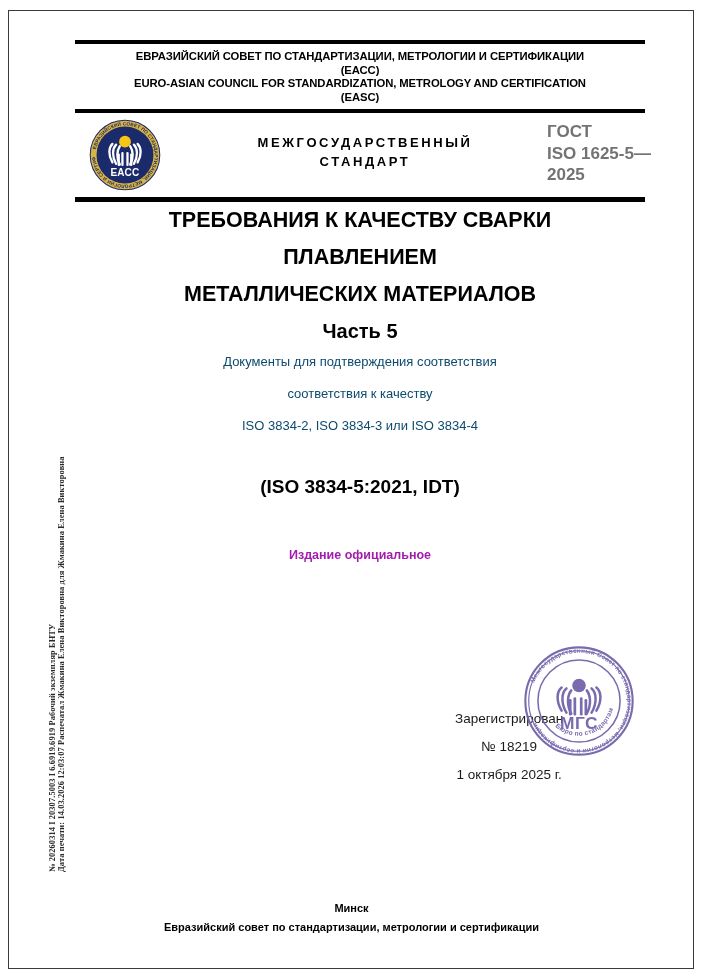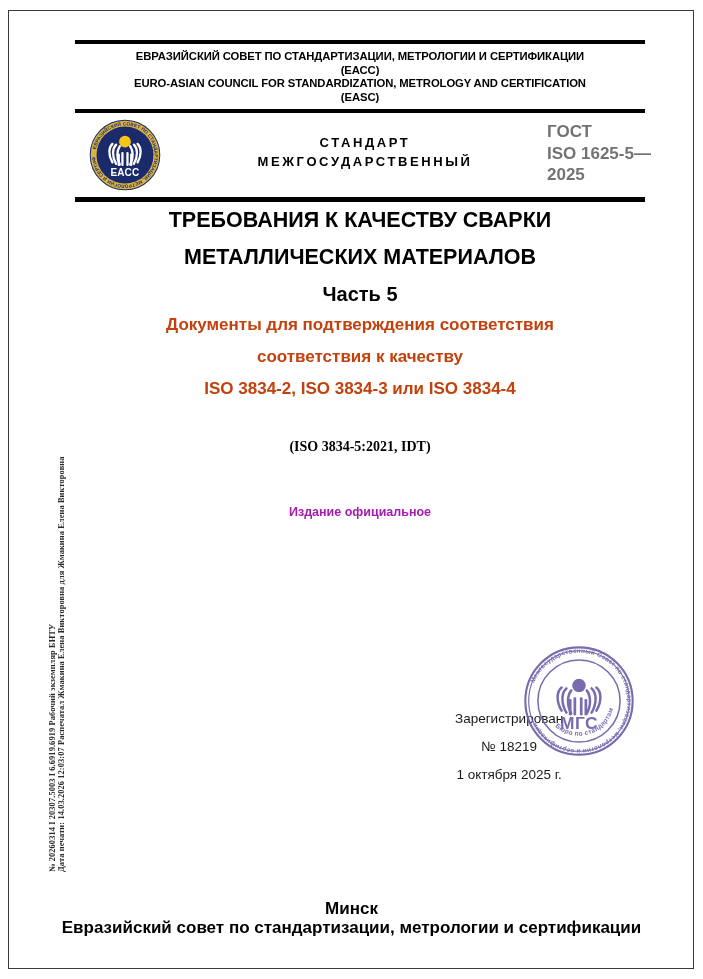--- a/index.html
+++ b/index.html
@@ -111,31 +111,30 @@
     color: #000;
   }
   .part-line {
     font-weight: bold;
     font-size: 20px;
     line-height: 30px;
     margin-top: 3px;
     color: #000;
   }
   .subtitle {
-    font-weight: bold;
-    font-size: 17px;
+    font-weight: normal;
+    font-size: 13px;
     line-height: 32px;
-    color: #c2410c;
+    color: #0c4a6e;
   }
   .idt {
     font-weight: bold;
-    font-size: 14px;
+    font-size: 19px;
     margin-top: 34px;
     color: #000;
-    font-family: Liberation Serif, serif;
   }
   .official {
     font-weight: bold;
     font-size: 12.5px;
     margin-top: 50px;
     color: #a21caf;
   }
 
   
   .registration {
@@ -162,21 +161,21 @@
   }
 
   
   .imprint {
     position: absolute;
     left: 0;
     right: 0;
     bottom: 42px;
     text-align: center;
     font-weight: bold;
-    font-size: 17px;
+    font-size: 11px;
     line-height: 19px;
     color: #000;
   }
 
   
   .margin-wm {
     position: absolute;
     left: 0;
     top: 0;
     width: 36px;
@@ -250,36 +249,37 @@
             <rect x="40" y="48" width="3.1" height="17" rx="1.4"></rect>
             <rect x="45" y="46" width="3.1" height="19" rx="1.4"></rect>
             <rect x="51.8" y="46" width="3.1" height="19" rx="1.4"></rect>
             <rect x="56.9" y="48" width="3.1" height="17" rx="1.4"></rect>
           </g>
           <text x="50" y="78" text-anchor="middle" font-family="Liberation Sans, sans-serif" font-size="13.5" font-weight="bold" fill="#ffffff" letter-spacing="0.4">ЕАСС</text>
         </svg>
       </div>
 
       <div class="mgs-title">
+        <div>МЕЖГОСУДАРСТВЕННЫЙ</div>
         <div>СТАНДАРТ</div>
-        <div>МЕЖГОСУДАРСТВЕННЫЙ</div>
       </div>
 
       <div class="gost-code">
         <div>ГОСТ</div>
         <div>ISO 1625-5—</div>
         <div>2025</div>
       </div>
 
     </div>
 
     <div class="rule rule-bottom"></div>
 
     <div class="title-block">
       <div class="title-main">ТРЕБОВАНИЯ К КАЧЕСТВУ СВАРКИ</div>
+      <div class="title-main">ПЛАВЛЕНИЕМ</div>
       <div class="title-main">МЕТАЛЛИЧЕСКИХ МАТЕРИАЛОВ</div>
       <div class="part-line">Часть 5</div>
       <div class="subtitle">Документы для подтверждения соответствия</div>
       <div class="subtitle">соответствия к качеству</div>
       <div class="subtitle">ISO 3834-2, ISO 3834-3 или ISO 3834-4</div>
       <div class="idt">(ISO 3834-5:2021, IDT)</div>
       <div class="official">Издание официальное</div>
     </div>
 
   </div>

